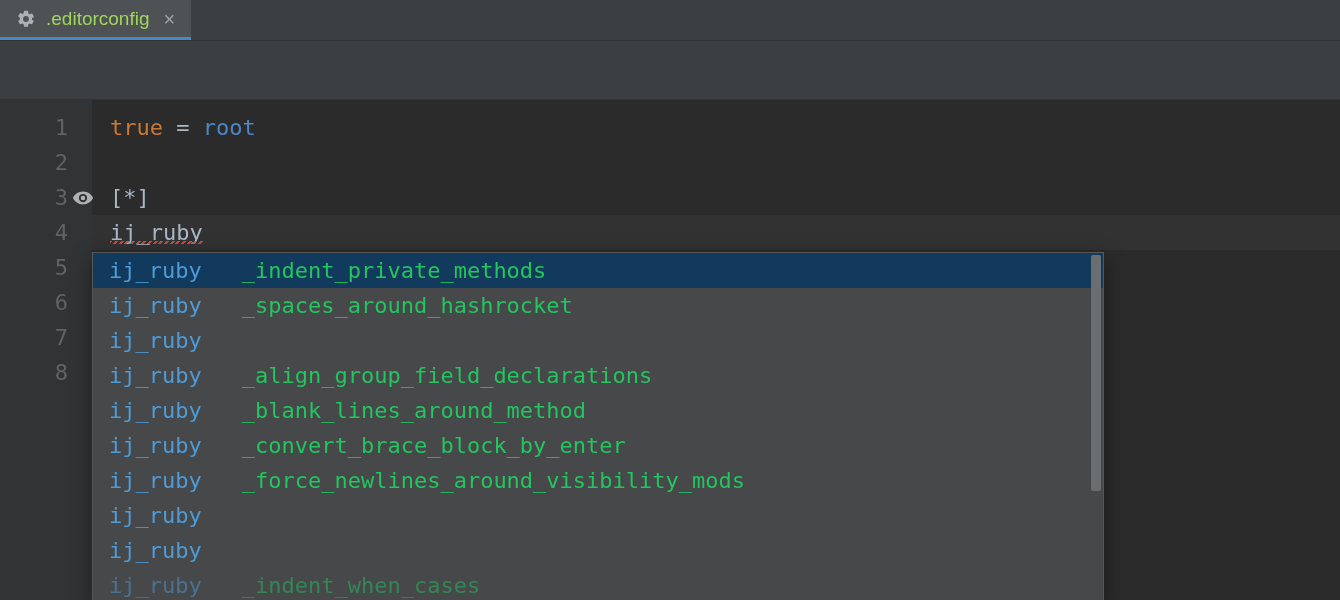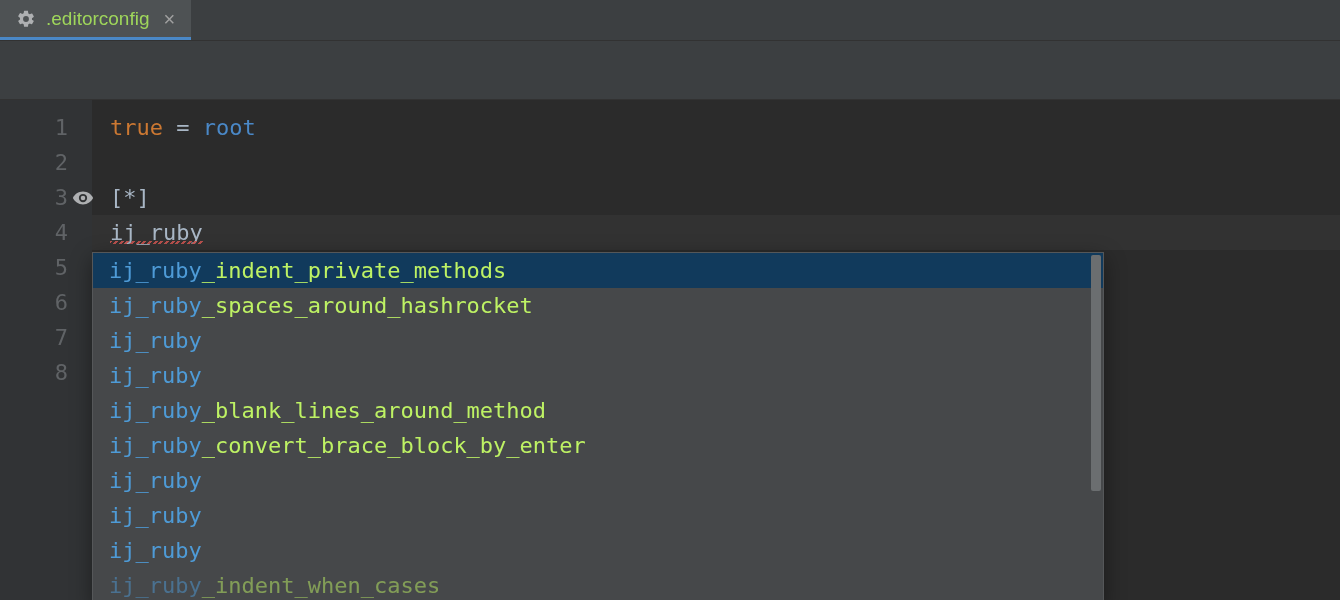--- a/index.html
+++ b/index.html
@@ -119,21 +119,21 @@
     .popup-item {
       height: 35px;
       display: flex;
       align-items: center;
       padding: 0 16px;
       font-size: 22px;
       cursor: pointer;
     }
     .popup-item.selected { background: #113a5c; }
     .popup-item .match { color: #4e9bd7; }
-    .popup-item .rest  { color: #bef264; }
+    .popup-item .rest  { color: #22c55e; margin-left: 40px; }
     .popup-scroll {
       position: absolute;
       right: 2px;
       top: 2px;
       width: 10px;
       height: 236px;
       background: #6b6e70;
       border-radius: 2px;
     }
   </style>
@@ -205,31 +205,33 @@
       </div>
     <div class="popup-item">
         <span class="match">ij_ruby</span>
         <span class="rest">_spaces_around_hashrocket</span>
       </div>
     <div class="popup-item">
         <span class="match">ij_ruby</span>
       </div>
     <div class="popup-item">
         <span class="match">ij_ruby</span>
+        <span class="rest">_align_group_field_declarations</span>
       </div>
     <div class="popup-item">
         <span class="match">ij_ruby</span>
         <span class="rest">_blank_lines_around_method</span>
       </div>
     <div class="popup-item">
         <span class="match">ij_ruby</span>
         <span class="rest">_convert_brace_block_by_enter</span>
       </div>
     <div class="popup-item">
         <span class="match">ij_ruby</span>
+        <span class="rest">_force_newlines_around_visibility_mods</span>
       </div>
     <div class="popup-item">
         <span class="match">ij_ruby</span>
       </div>
     <div class="popup-item">
         <span class="match">ij_ruby</span>
       </div>
     <div class="popup-item" style="opacity:.5">
         <span class="match">ij_ruby</span>
         <span class="rest">_indent_when_cases</span>

